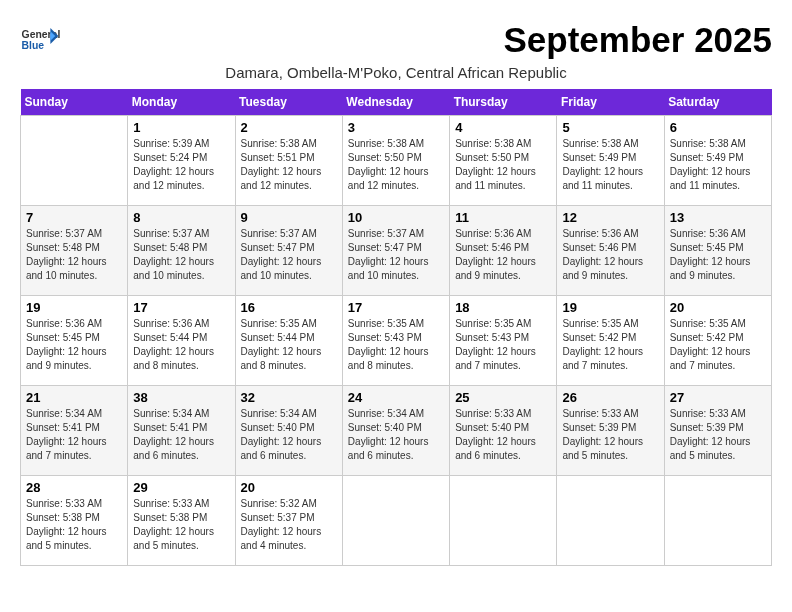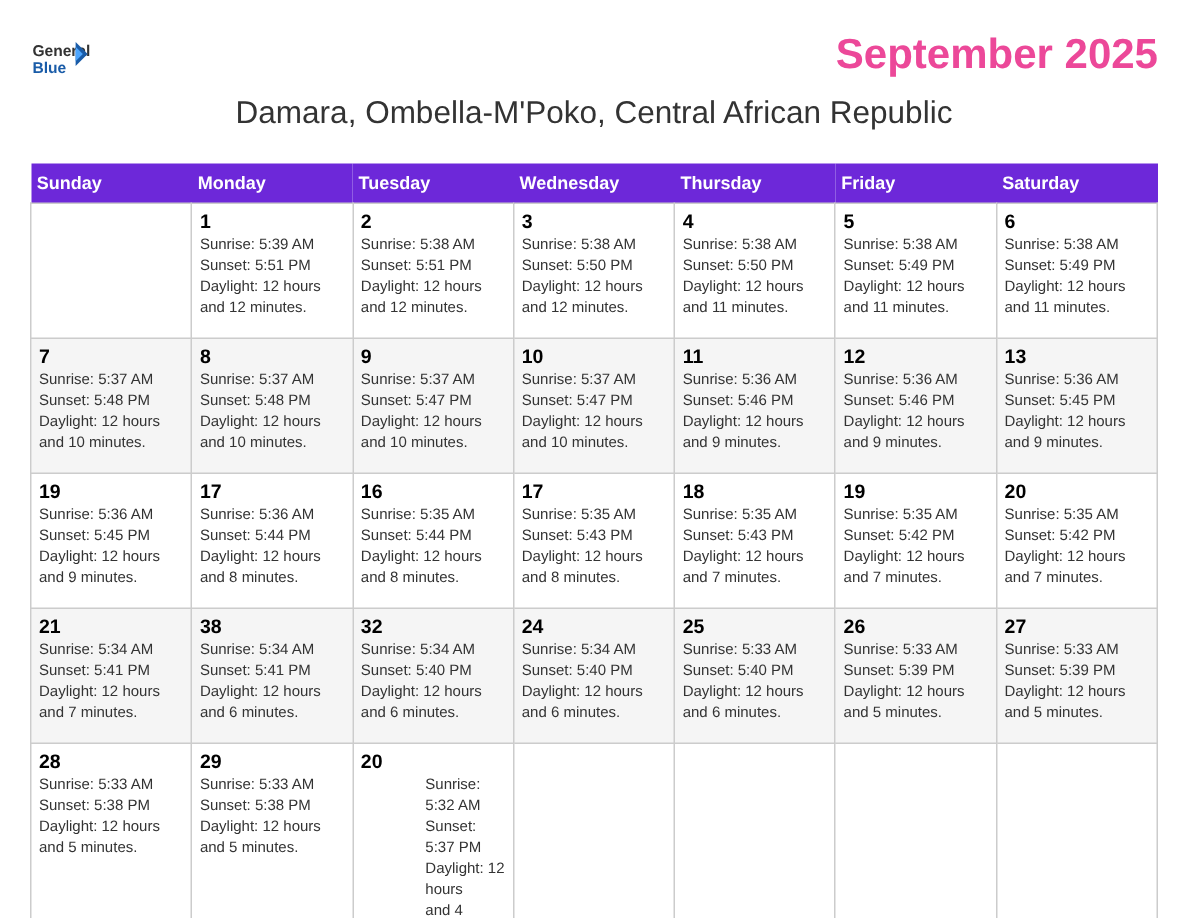--- a/index.html
+++ b/index.html
@@ -22,30 +22,30 @@
       font-size: 18px;
       font-weight: bold;
       color: #1a5ca8;
     }
     .logo-icon {
       width: 40px;
       height: 40px;
       margin-right: 4px;
     }
     .month-title {
-      font-size: 28px;
+      font-size: 35px;
       font-weight: bold;
-      color: #ec4899;
+      color: #000000;
       text-align: right;
     }
     .subtitle {
       text-align: center;
-      font-size: 21px;
+      font-size: 15px;
       color: #333;
-      margin-bottom: 21px;
+      margin-bottom: 8px;
     }
     table {
       width: 100%;
       border-collapse: collapse;
       font-size: 10.5px;
     }
     th {
       background-color: #6d28d9;
       color: #fff;
       padding: 6px 4px;
@@ -105,21 +105,21 @@
         <th>Friday</th>
         <th>Saturday</th>
       </tr>
   </thead>
   <tbody id="calendar-body">
   <tr>
         <td class="empty-cell"></td>
         <td>
           <div class="day-number">1</div>
           <div class="day-info" style="white-space: pre-line;">Sunrise: 5:39 AM
-Sunset: 5:51 PM
+Sunset: 5:24 PM
 Daylight: 12 hours
 and 12 minutes.</div>
         </td>
         <td>
           <div class="day-number">2</div>
           <div class="day-info" style="white-space: pre-line;">Sunrise: 5:38 AM
 Sunset: 5:51 PM
 Daylight: 12 hours
 and 12 minutes.</div>
         </td>
@@ -315,21 +315,21 @@
         </td>
         <td>
           <div class="day-number">29</div>
           <div class="day-info" style="white-space: pre-line;">Sunrise: 5:33 AM
 Sunset: 5:38 PM
 Daylight: 12 hours
 and 5 minutes.</div>
         </td>
         <td>
           <div class="day-number">20</div>
-          <div class="day-info" style="white-space: pre-line; margin-left: 43px;">Sunrise: 5:32 AM
+          <div class="day-info" style="white-space: pre-line;">Sunrise: 5:32 AM
 Sunset: 5:37 PM
 Daylight: 12 hours
 and 4 minutes.</div>
         </td>
         <td class="empty-cell"></td>
         <td class="empty-cell"></td>
         <td class="empty-cell"></td>
         <td class="empty-cell"></td>
       </tr>
     </tbody>

